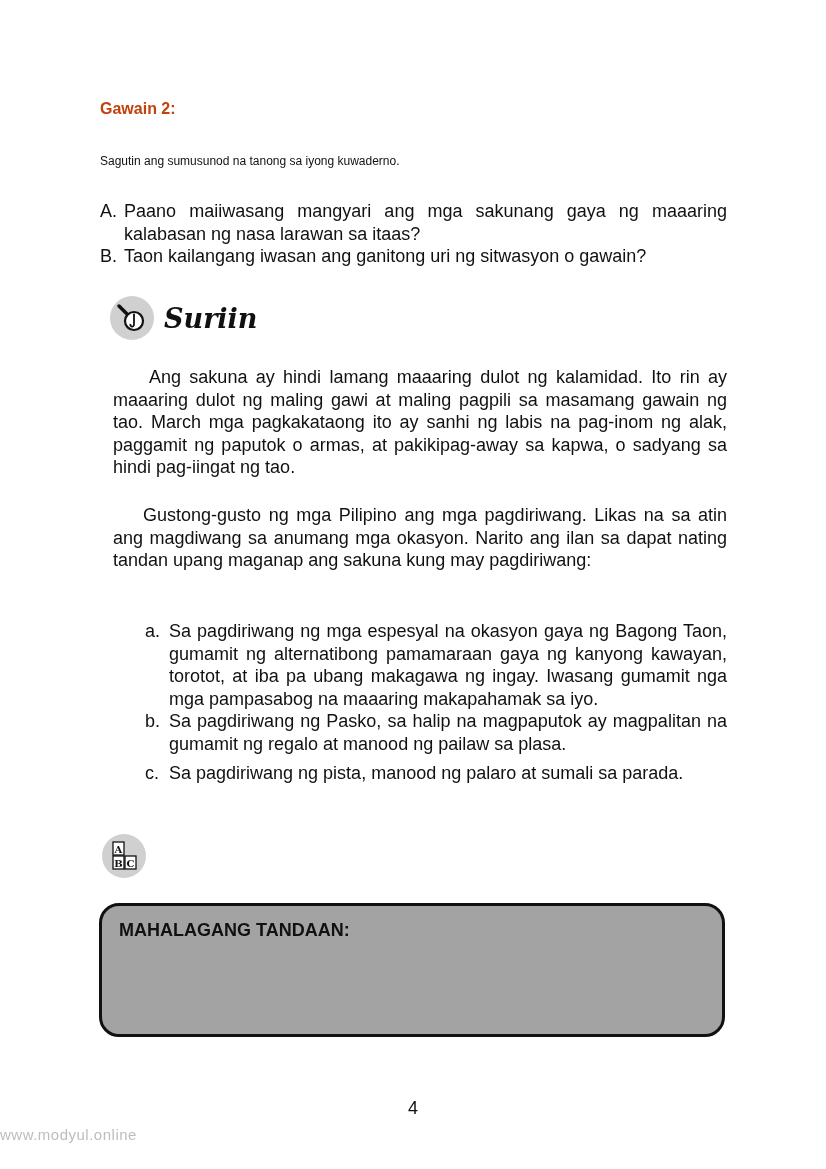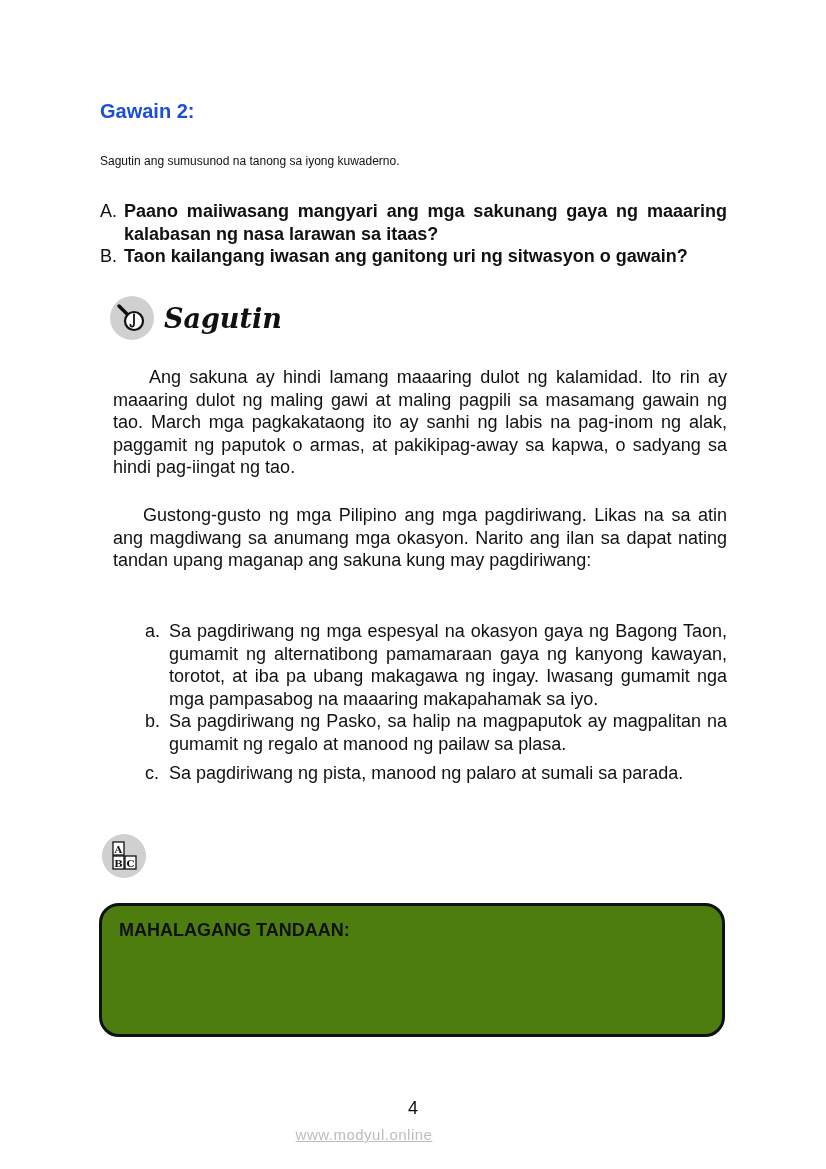--- a/index.html
+++ b/index.html
@@ -2,27 +2,27 @@
 <html><head>
 <meta charset="utf-8">
 <style>
   html, body { margin: 0; padding: 0; background: #ffffff; }
   body {
     width: 826px; height: 1169px; position: relative; overflow: hidden;
     font-family: "Liberation Sans", sans-serif; color: #111;
   }
   .abs { position: absolute; }
   .heading-gawain {
-    left: 100px; top: 100px; font-size: 20px; font-weight: bold; color: #1d4ed8;
+    left: 100px; top: 100px; font-size: 16px; font-weight: bold; color: #c2410c;
   }
   .instr { left: 100px; top: 150px; font-size: 12px; line-height: 22px; }
   .qlist { left: 100px; top: 200px; width: 627px; font-size: 18px; line-height: 22.5px; }
   .qitem { display: flex; text-align: justify; }
   .qitem .lbl { width: 24px; flex: none; }
-  .qitem .txt { flex: 1; font-weight: bold; }
+  .qitem .txt { flex: 1; }
 
   .section-head { display: flex; align-items: center; }
   .section-icon {
     width: 44px; height: 44px; border-radius: 50%; background: #d0d0d0;
     display: flex; align-items: center; justify-content: center; position: relative;
   }
   .section-title {
     margin-left: 10px; font-family: "DejaVu Serif", serif; font-weight: bold;
     font-style: italic; font-size: 27px; color: #111;
   }
@@ -38,31 +38,31 @@
   .indent2 { display: inline-block; width: 30px; }
 
   .alist { left: 145px; top: 620px; width: 582px; font-size: 18px; line-height: 22.6px; }
   .aitem { display: flex; text-align: justify; }
   .aitem .lbl { width: 24px; flex: none; }
   .aitem .txt { flex: 1; }
   .aitem.gap { margin-top: 6px; }
 
   .note-box {
     left: 99px; top: 903px; width: 620px; height: 128px;
-    background: #4d7c0f; border: 3px solid #111; border-radius: 20px;
+    background: #a3a3a3; border: 3px solid #111; border-radius: 20px;
     box-sizing: content-box;
   }
   .note-inner { padding: 13px 17px 0 17px; font-size: 18px; line-height: 22.6px; text-align: justify; }
   .note-title { font-weight: bold; }
   .note-indent { display: inline-block; width: 52px; }
 
   .page-num { left: 0; width: 826px; top: 1098px; text-align: center; font-size: 18px; }
   .watermark {
-    left: 0; width: 728px; top: 1126px; text-align: center; font-size: 15px;
-    color: #bdbdbd; letter-spacing: 0.5px; text-decoration: underline;
+    left: 0; width: 728px; top: 1126px; font-size: 15px;
+    color: #bdbdbd; letter-spacing: 0.5px;
   }
 </style>
 </head>
 <body>
 
 <div class="abs heading-gawain">Gawain 2:</div>
 <div class="abs instr">Sagutin ang sumusunod na tanong sa iyong kuwaderno.</div>
 <div class="abs qlist">
   <div class="qitem">
     <span class="lbl">A.</span>
@@ -76,21 +76,21 @@
 
 <div class="abs section-head suriin-head">
   <div class="section-icon">
     <svg width="34" height="34" viewBox="0 0 34 34">
       <line x1="4" y1="5" x2="13" y2="14" stroke="#111" stroke-width="3.5" stroke-linecap="round"></line>
       <circle cx="19" cy="20" r="9" fill="#fff" stroke="#111" stroke-width="2.2"></circle>
       <path d="M19 14 L19 23 Q19 26 16.5 25.5 Q15 25 15.5 23" fill="none" stroke="#111" stroke-width="1.8"></path>
       <circle cx="19" cy="13.5" r="1" fill="#111"></circle>
     </svg>
   </div>
-  <span class="section-title">Sagutin</span>
+  <span class="section-title">Suriin</span>
 </div>
 
 <div class="abs para p1"><span class="indent"></span><span>Ang sakuna ay hindi lamang maaaring dulot ng kalamidad. Ito rin ay maaaring dulot ng maling gawi at maling pagpili sa masamang gawain ng tao. March mga pagkakataong ito ay sanhi ng labis na pag-inom ng alak, paggamit ng paputok o armas, at pakikipag-away sa kapwa, o sadyang sa hindi pag-iingat ng tao.</span></div>
 <div class="abs para p2"><span class="indent2"></span><span>Gustong-gusto ng mga Pilipino ang mga pagdiriwang. Likas na sa atin ang magdiwang sa anumang mga okasyon. Narito ang ilan sa dapat nating tandan upang maganap ang sakuna kung may pagdiriwang:</span></div>
 
 <div class="abs alist">
   <div class="aitem">
     <span class="lbl">a.</span>
     <span class="txt">Sa pagdiriwang ng mga espesyal na okasyon gaya ng Bagong Taon, gumamit ng alternatibong pamamaraan gaya ng kanyong kawayan, torotot, at iba pa ubang makagawa ng ingay. Iwasang gumamit nga mga pampasabog na maaaring makapahamak sa iyo.</span>
   </div>

